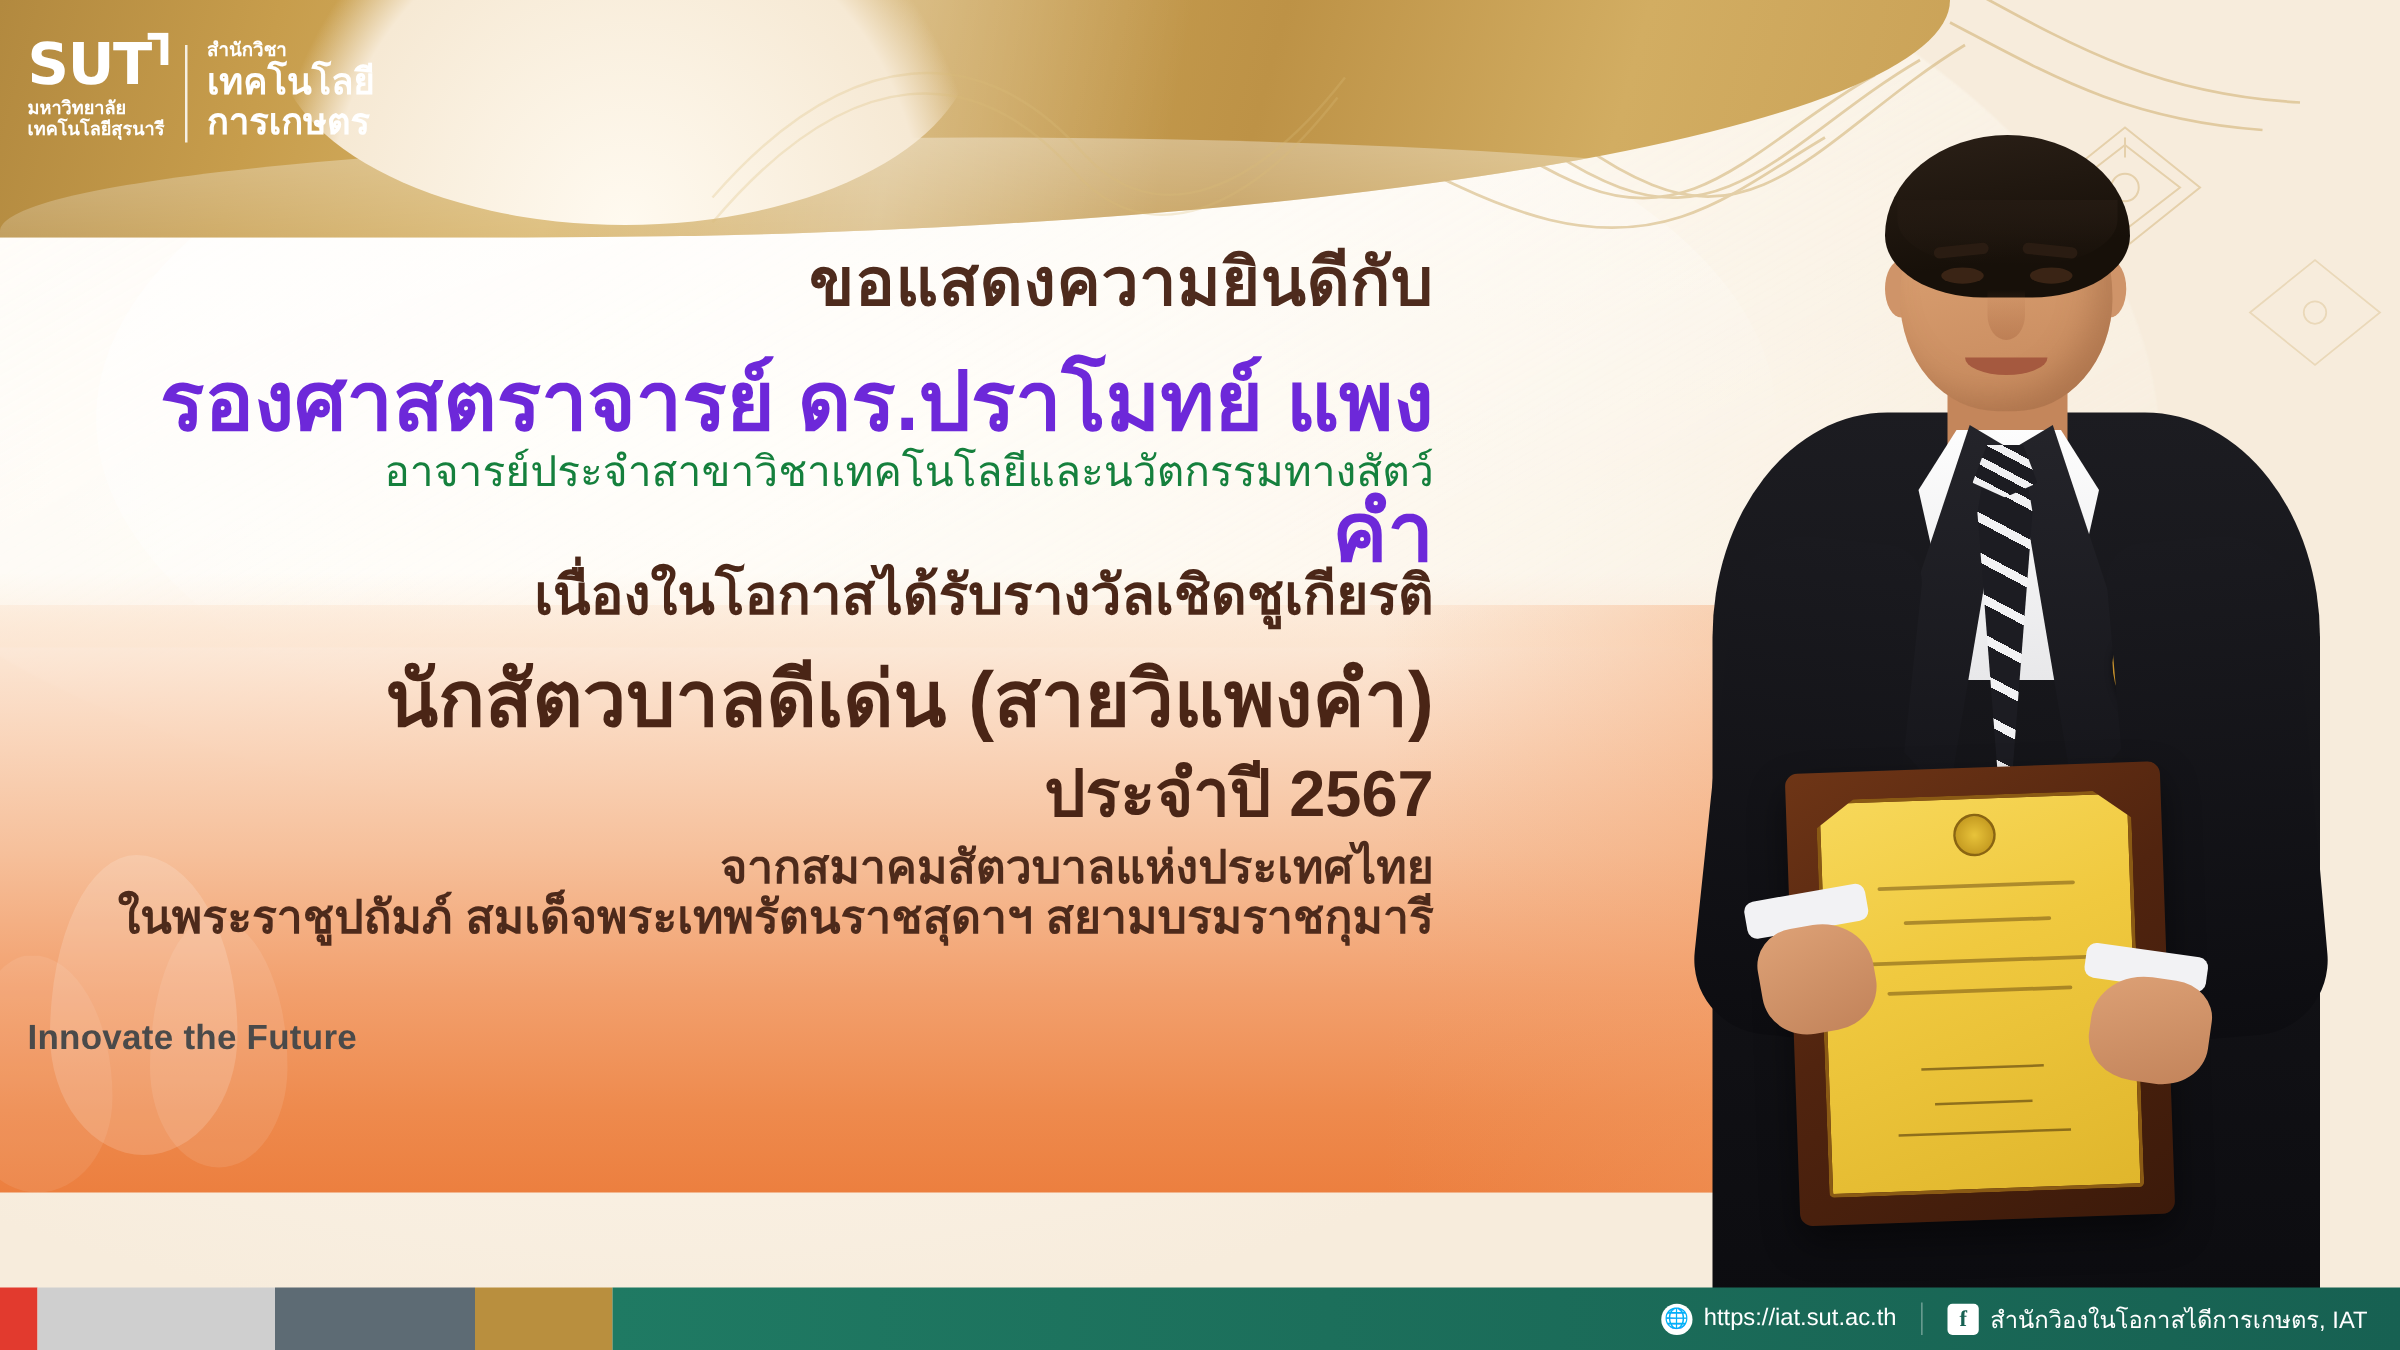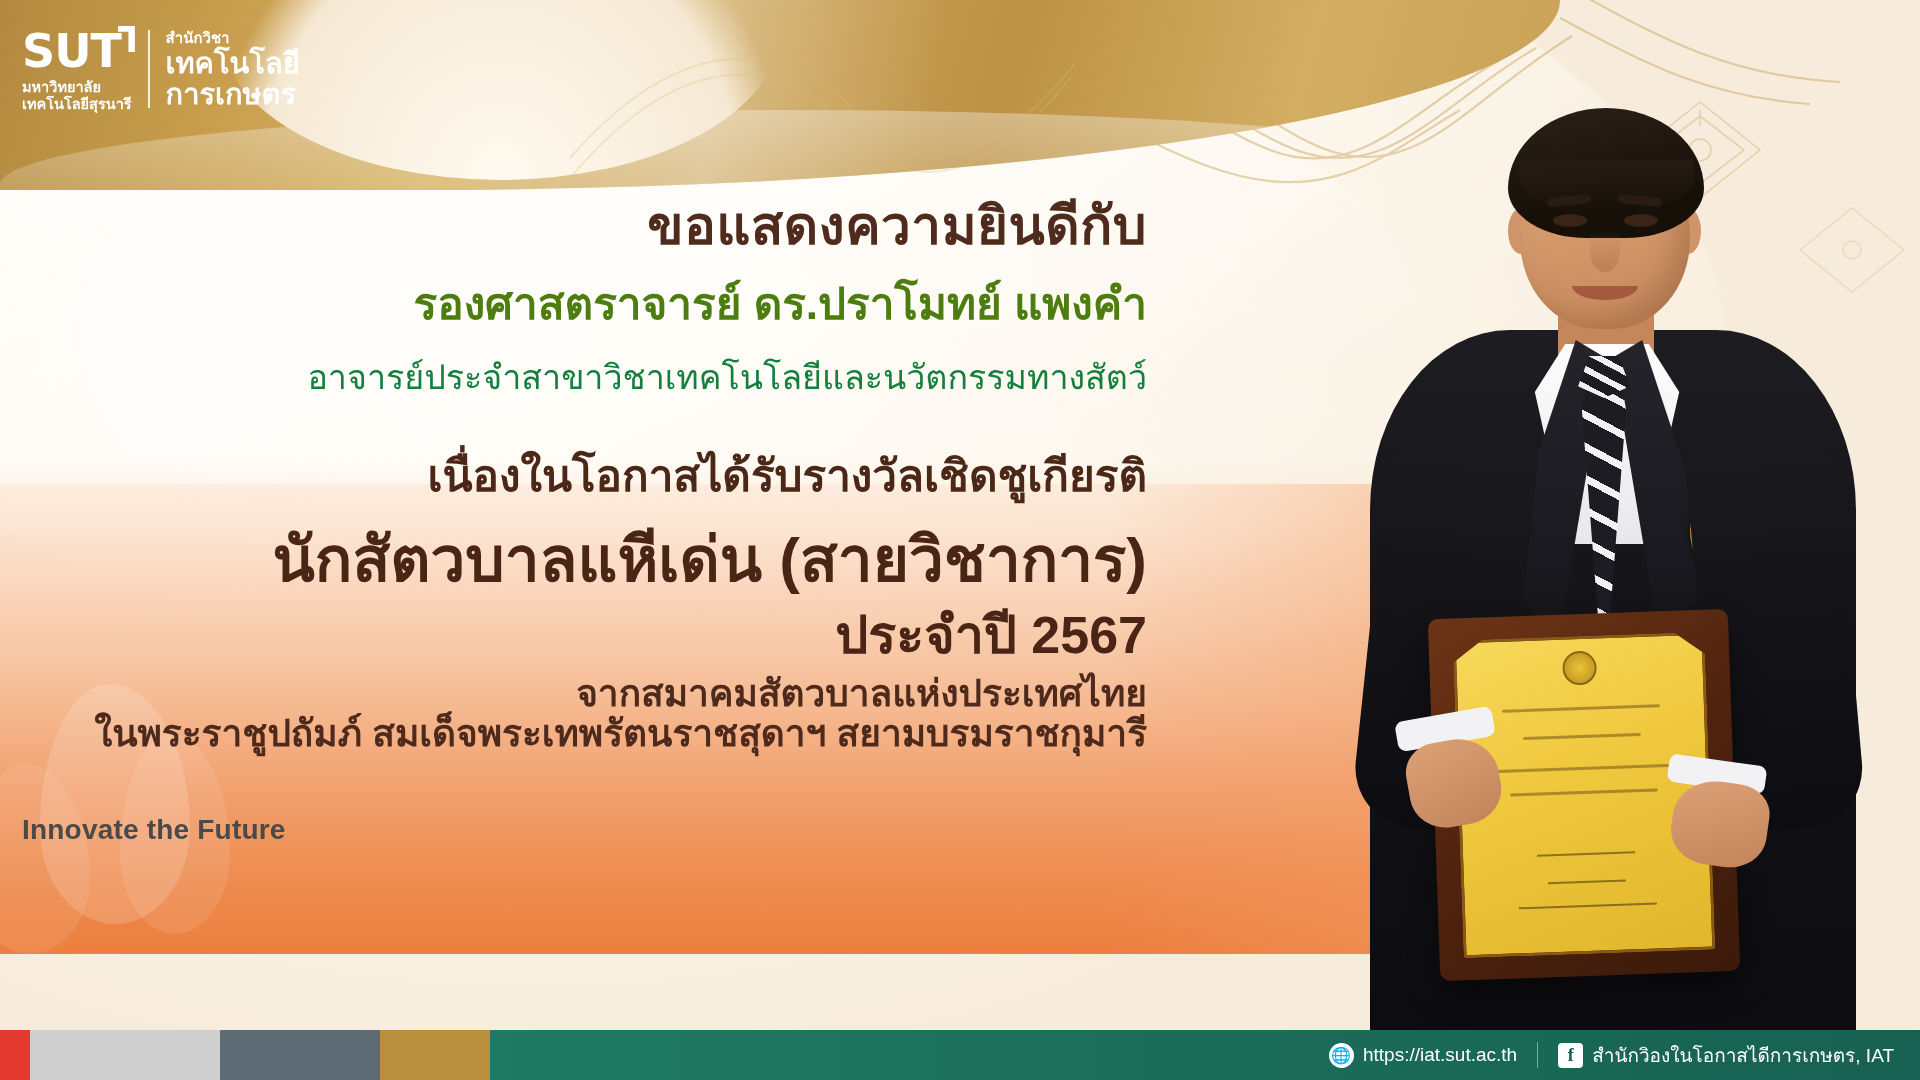--- a/index.html
+++ b/index.html
@@ -91,22 +91,22 @@
   
   .txt{ position:absolute; text-align:right;margin-left:47px; }
 
   .line-congrats{
     left:0; width:1100px; top:183px;
     font-size:53px; font-weight:700; letter-spacing:.5px;
     color:#4e2b1d;
   }
   .line-name{
     left:0; width:1100px; top:268px;
-    font-size:44px; font-weight:800; letter-spacing:0px;
-    color:#4d7c0f;
+    font-size:66px; font-weight:800; letter-spacing:0px;
+    color:#6d28d9;
     text-shadow:0 1px 0 rgba(255,255,255,.35);
   }
   .line-dept{
     left:0; width:1100px; top:350px;
     font-size:34px; font-weight:500;
     color:#15803d;
   }
 
   .line-occasion{
     left:0; width:1100px; top:440px;
@@ -128,21 +128,21 @@
     font-size:37px; font-weight:600;
     color:#4d2a1b;
   }
   .line-patron{
     left:0; width:1100px; top:703px;
     font-size:37px; font-weight:600;
     color:#4d2a1b;
   }
 
   
-  .logo{ position:absolute; left:22px; top:30px; display:flex; align-items:flex-start; gap:16px; }
+  .logo{ position:absolute; left:22px; top:30px; display:flex; align-items:flex-end; gap:16px; }
   .logo-sut{ position:relative; color:#fff; }
   .sut-word{
     font-size:46px; font-weight:800; letter-spacing:-1px; line-height:.95;
     font-family:"DejaVu Sans","Liberation Sans",sans-serif;
   }
   .sut-tick{
     position:absolute; right:-14px; top:-4px; width:17px; height:26px;
     background:#fff;
     clip-path:polygon(0 0,100% 0,100% 100%,62% 100%,62% 22%,0 22%);
   }
@@ -393,21 +393,21 @@
       <div class="leaf" style="left:-30px; top:280px; width:120px; height:190px; opacity:.5;"></div>
     </div>
     <div class="orange-fade-right"></div>
   </div>
 
   <div class="txt line-congrats">ขอแสดงความยินดีกับ</div>
   <div class="txt line-name">รองศาสตราจารย์ ดร.ปราโมทย์ แพงคำ</div>
   <div class="txt line-dept">อาจารย์ประจำสาขาวิชาเทคโนโลยีและนวัตกรรมทางสัตว์</div>
 
   <div class="txt line-occasion">เนื่องในโอกาสได้รับรางวัลเชิดชูเกียรติ</div>
-  <div class="txt line-award">นักสัตวบาลแหีเด่น (สายวิชาการ)</div>
+  <div class="txt line-award">นักสัตวบาลดีเด่น (สายวิแพงคำ)</div>
   <div class="txt line-year">ประจำปี 2567</div>
   <div class="txt line-patron">ในพระราชูปถัมภ์ สมเด็จพระเทพรัตนราชสุดาฯ สยามบรมราชกุมารี</div>
   <div class="txt line-from">จากสมาคมสัตวบาลแห่งประเทศไทย</div>
 
   <div class="innovate">Innovate the Future</div>
 
   <div class="person-wrap">
     <div class="person">
       <div class="p-bgblur"></div>
       <div class="p-suit"></div>

